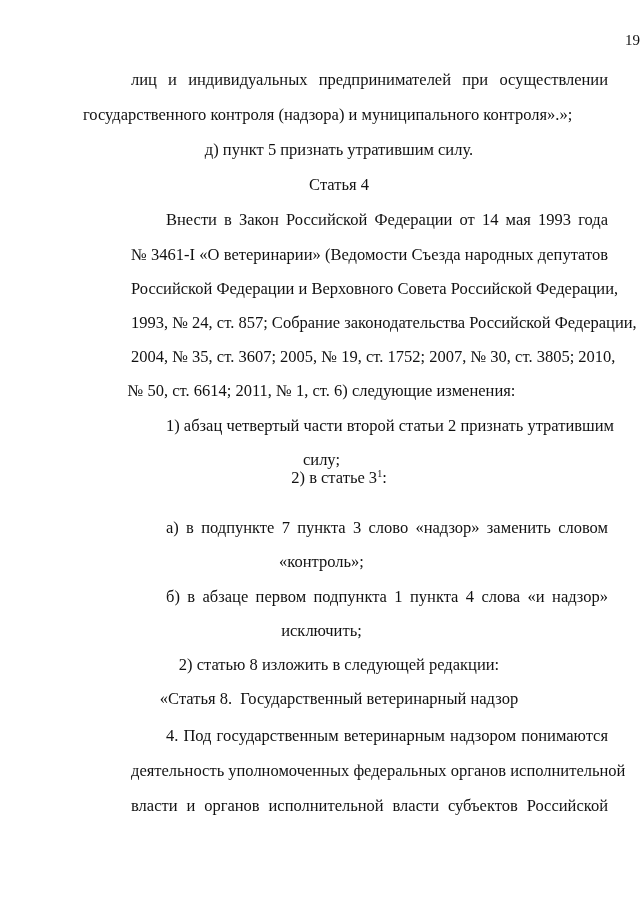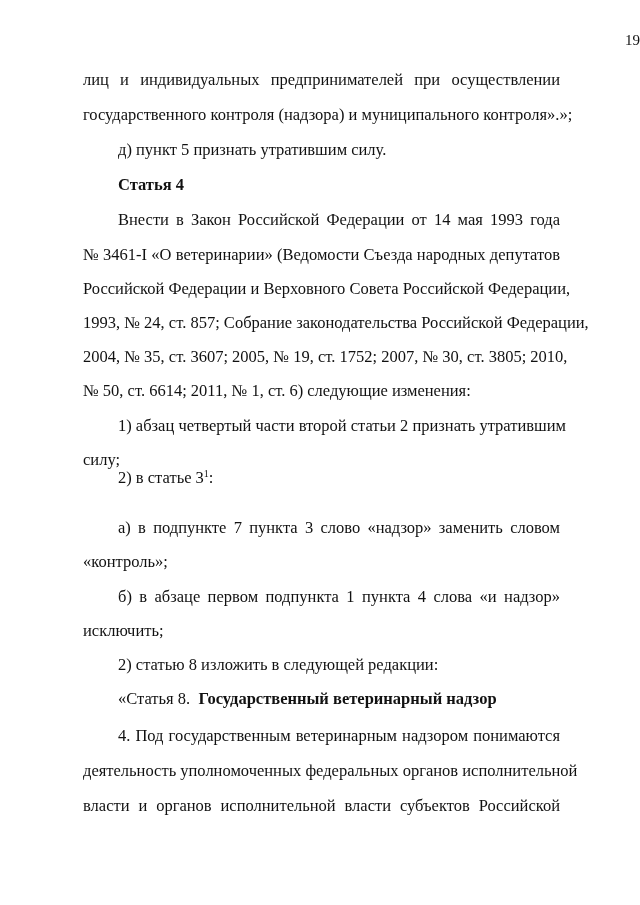--- a/index.html
+++ b/index.html
@@ -1,22 +1,22 @@
 <!DOCTYPE html>
 <html><head>
 <meta charset="utf-8">
 <style>
   html, body { margin: 0; padding: 0; background: #ffffff; }
   body { width: 640px; height: 905px; position: relative; overflow: hidden;
          font-family: "Liberation Serif", "DejaVu Serif", serif; color: #111; }
   .page-num { position: absolute; top: 32px; left: 0; width: 640px; text-align: right; font-size: 15px; }
-  .line { position: absolute; left: 83px; width: 477px; font-size: 16.5px; line-height: 20px; white-space: nowrap; }
-  .justify { text-align: justify; text-align-last: justify; }
+  .line { position: absolute; left: 83px; width: 477px; font-size: 16.5px; line-height: 20px; white-space: nowrap; text-align: center; }
+  .justify { text-align: justify; text-align-last: justify; margin-left: 48px; }
   .indent { left: 118px; width: 442px; }
-  .bold { font-weight: bold; }
+  .bold { font-weight: normal; }
   sup { font-size: 10px; line-height: 0; }
 </style>
 </head>
 <body>
 
 <div class="page-num">19</div>
 
 <div class="line justify" style="top:70px">лиц и индивидуальных предпринимателей при осуществлении</div>
 <div class="line" style="top:105px">государственного контроля (надзора) и муниципального контроля».»;</div>
 <div class="line indent" style="top:140px">д) пункт 5 признать утратившим силу.</div>

